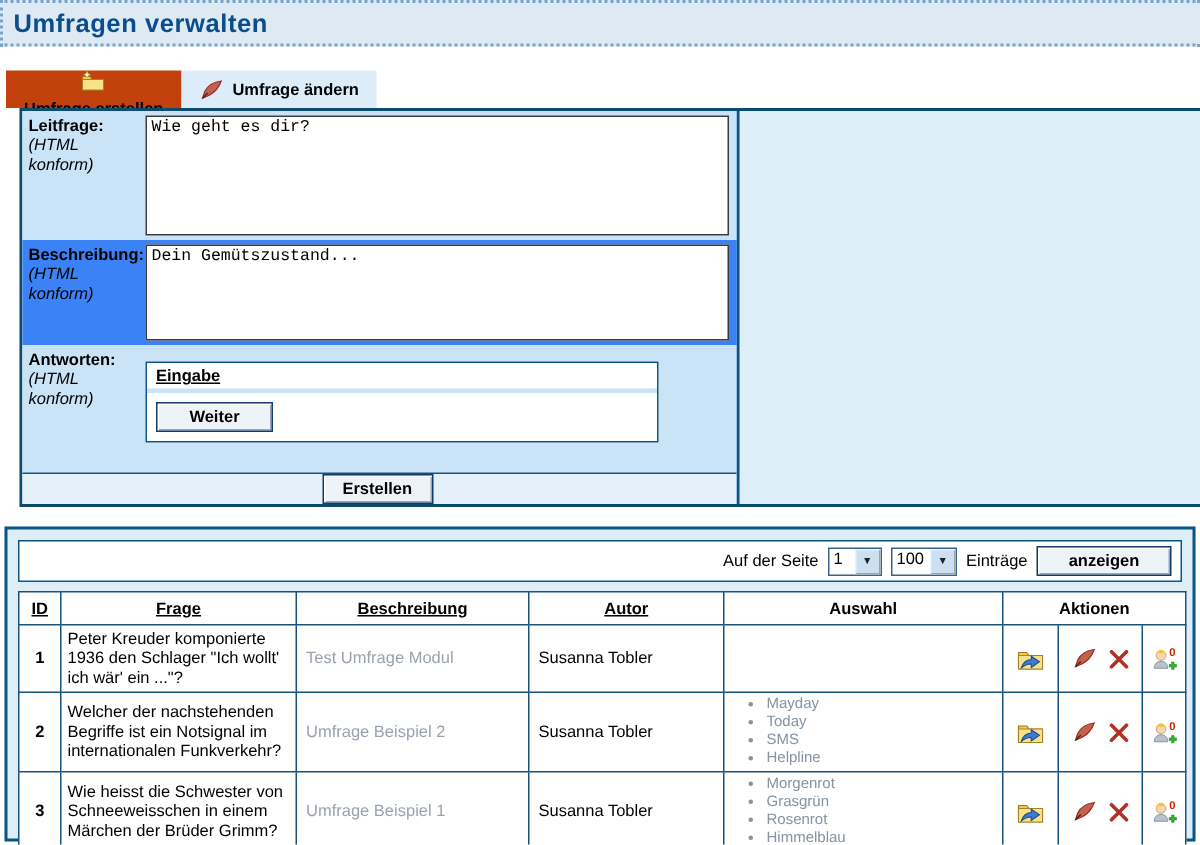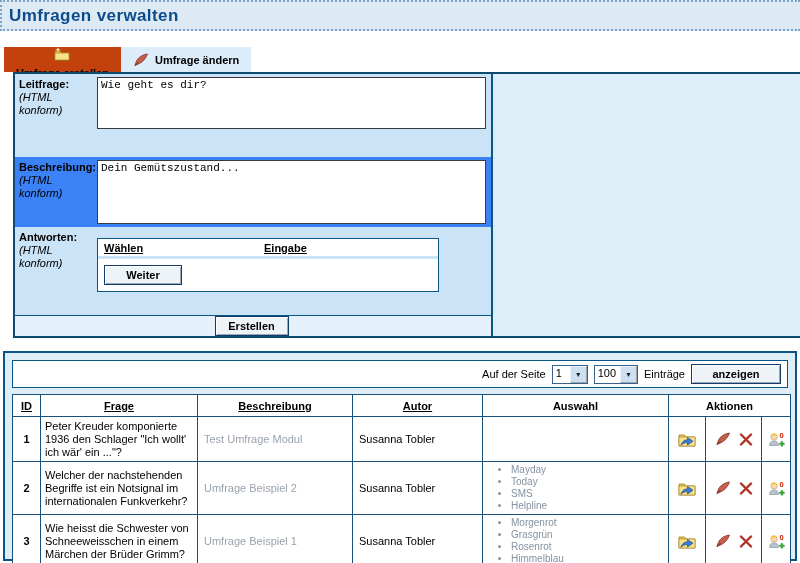--- a/index.html
+++ b/index.html
@@ -21,21 +21,21 @@
     display:flex;flex-direction:column;background:#cbe3f6;}
   .frow{display:flex;}
   .frow.blue{background:#cbe3f6;}
   .frow.lite{background:#3b82f6;}
   .flabel{width:76px;padding:4px 2px 0 4px;font-size:11px;line-height:13px;}
   .flabel .lb{font-weight:bold;display:block;}
   .flabel .nt{font-style:italic;display:block;}
   .ffield{flex:1;padding:3px 5px 3px 0;}
   textarea{width:100%;box-sizing:border-box;border:1px solid #3a3a3a;background:#fff;
     font-family:"Liberation Mono",monospace;font-size:11px;padding:1px 3px;resize:none;display:block;}
-  .r1{height:86px;}.r1 textarea{height:52px;}
+  .r1{height:86px;}.r1 textarea{height:80px;}
   .r2{height:72px;}.r2 textarea{height:64px;}
   .r3{height:92px;}
   .ansbox{margin-top:8px;width:340px;border:1px solid #0a5586;background:#fff;}
   .anshead{display:flex;border-bottom:3px solid #cbe3f6;padding:3px 0 2px 6px;}
   .anshead span{font-weight:bold;text-decoration:underline;font-size:11px;cursor:pointer;}
   .anshead .h1{width:160px;}
   .ansline{font-size:11px;padding:5px 4px 0 6px;display:flex;align-items:center;gap:3px;}
   .count{width:20px;height:14px;border:1px solid #222;font-size:11px;font-family:"Liberation Mono",monospace;padding:0 1px;}
   .btn{font-family:inherit;font-weight:bold;font-size:11px;color:#000;background:#eef3f8;
     border:1px solid #123c6b;box-shadow:inset 1px 1px 0 #ffffff,inset -1px -1px 0 #9aa7b8;
@@ -125,21 +125,20 @@
 
     <div class="frow blue r3">
       <div class="flabel">
         <span class="lb">Antworten:</span>
         <span class="nt">(HTML</span>
         <span class="nt">konform)</span>
       </div>
       <div class="ffield">
         <div class="ansbox">
           <div class="anshead">
-            <span class="h1">Wählen</span>
             <span class="h2">Eingabe</span>
           </div>
           <button class="btn weiter">Weiter</button>
         </div>
       </div>
     </div>
 
     <div class="strip">
       <button class="btn erstellen">Erstellen</button>
     </div>

